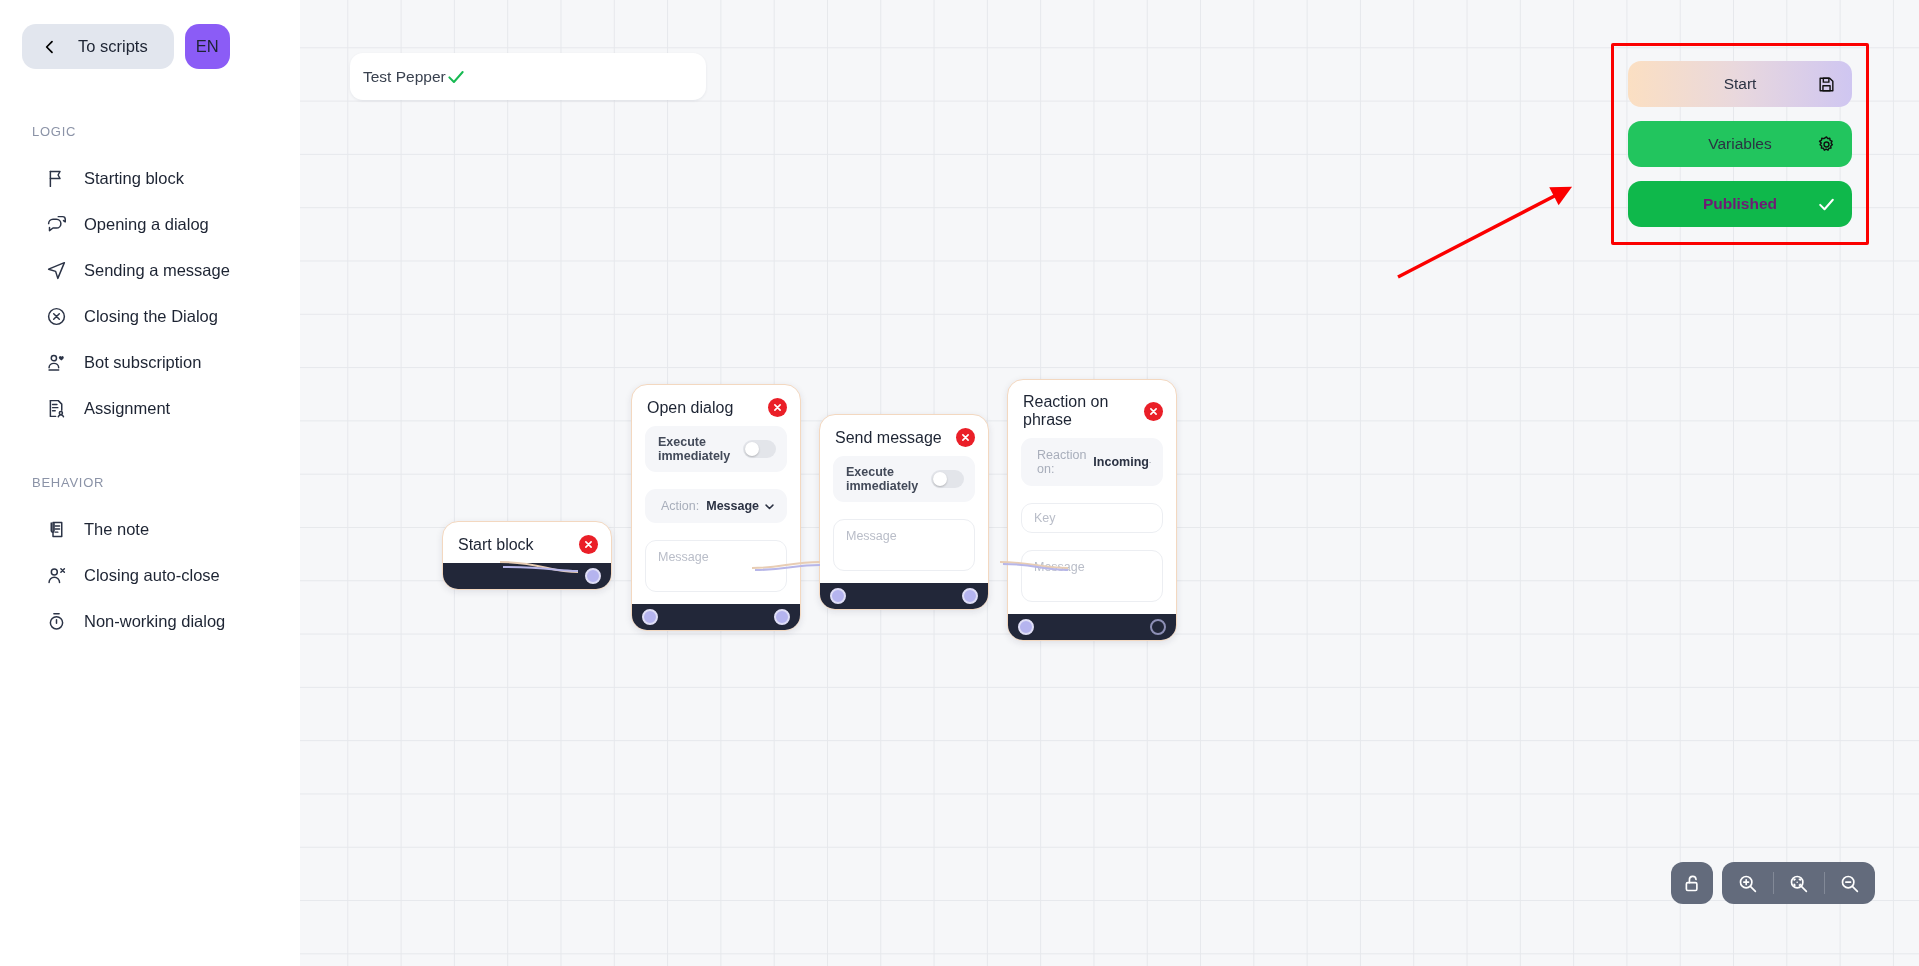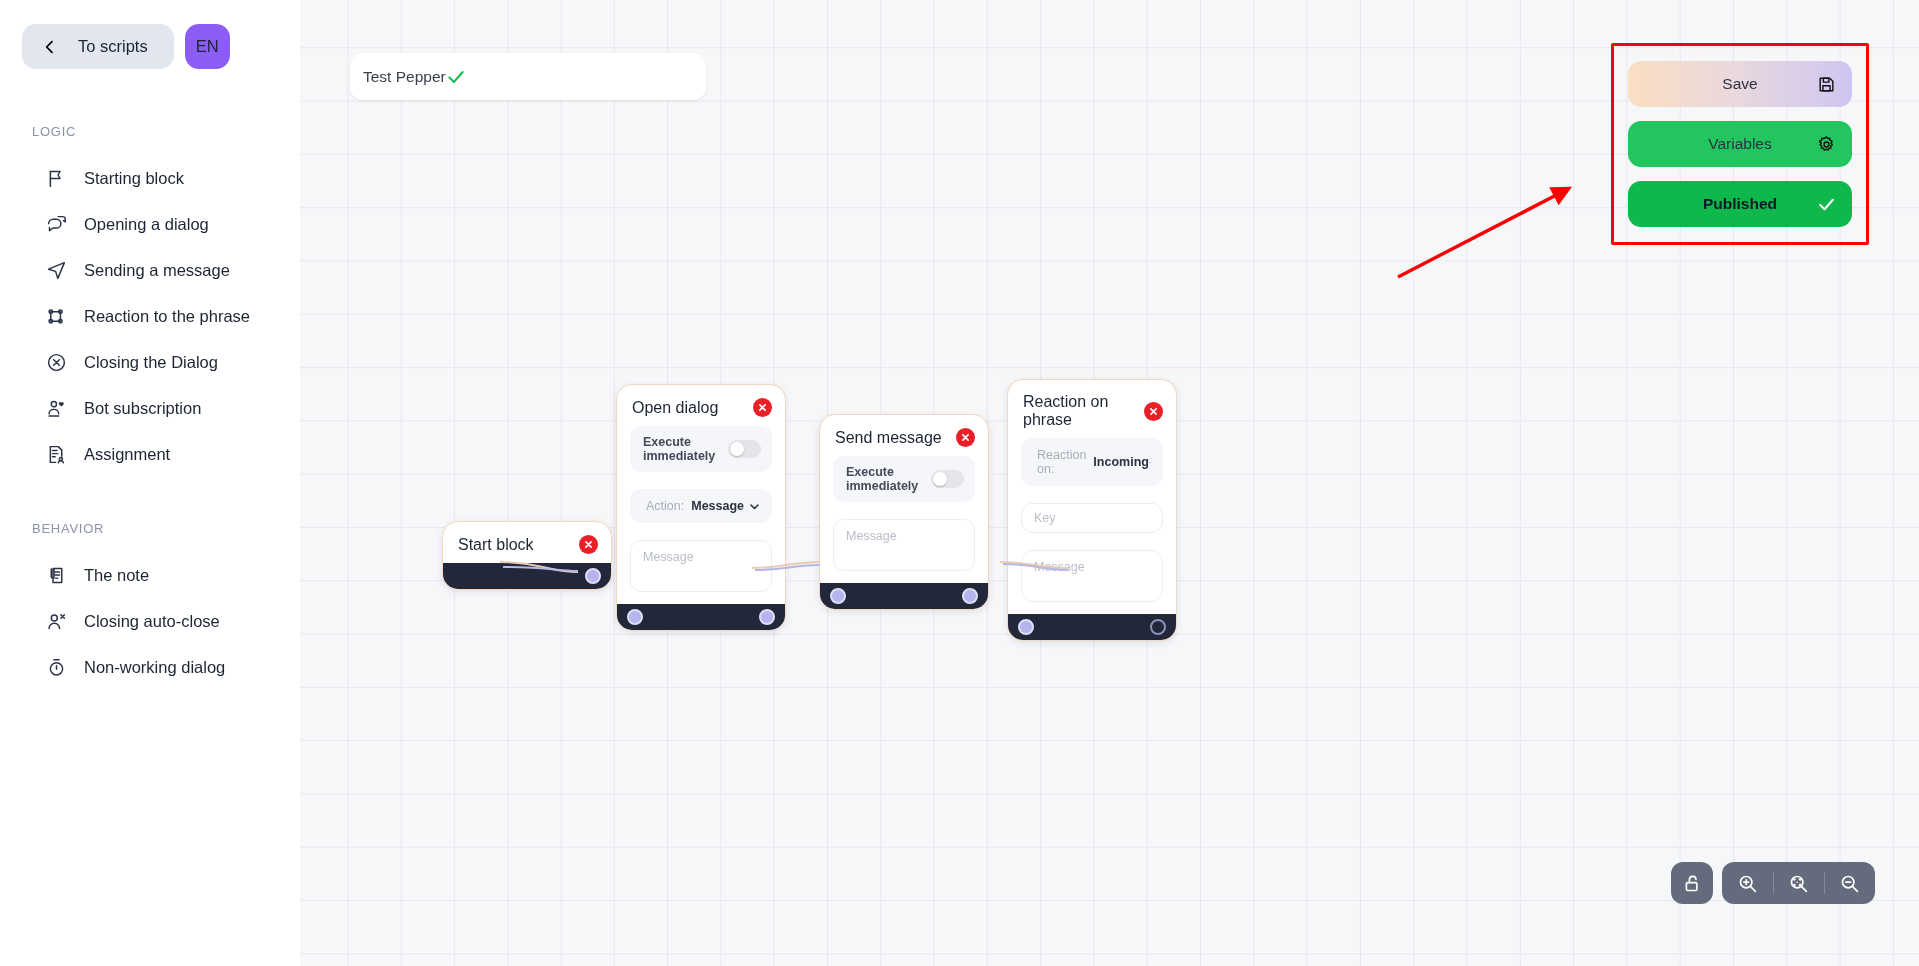--- a/index.html
+++ b/index.html
@@ -169,21 +169,21 @@
     height: 46px; border-radius: 13px;
     display: flex; align-items: center; justify-content: center;
     position: relative; cursor: pointer;
     font-size: 15.5px;
   }
   #btn-save {
     background: linear-gradient(90deg, #fbdfc2 0%, #e9d8dd 48%, #cfc6f1 100%);
     color: #2b3243;
   }
   #btn-variables { background: #22c55e; color: #2b3243; }
-  #btn-published { background: #0fb84b; color: #0f172a; font-weight: bold; }
+  #btn-published { background: #0fb84b; color: #701a75; font-weight: bold; }
   .act-btn .ic { position: absolute; right: 16px; width: 19px; height: 19px; display: block; }
 
   
   #ctrl-bar {
     position: absolute; right: 44px; bottom: 62px;
     display: flex; align-items: center; gap: 9px; z-index: 20;
   }
   .ctrl-lock {
     width: 42px; height: 42px; border-radius: 12px;
     background: #636b7c; display: flex; align-items: center; justify-content: center;
@@ -243,30 +243,20 @@
         <span class="txt">Opening a dialog</span>
       </div>
 
       <div class="nav-item">
         <svg class="ico" viewBox="0 0 24 24" fill="none" stroke="currentColor" stroke-width="1.7" stroke-linecap="round" stroke-linejoin="round">
           <path d="M21 3L3 10.5l8 2.5 2.5 8z"></path>
         </svg>
         <span class="txt">Sending a message</span>
       </div>
 
-      <div class="nav-item">
-        <svg class="ico" viewBox="0 0 24 24" fill="none" stroke="currentColor" stroke-width="1.7" stroke-linecap="round" stroke-linejoin="round">
-          <path d="M5.5 6.5h11v11h-11z"></path>
-          <circle cx="5.5" cy="6.5" r="2"></circle>
-            <circle cx="16.5" cy="6.5" r="2"></circle>
-          <circle cx="5.5" cy="17.5" r="2"></circle>
-            <circle cx="16.5" cy="17.5" r="2"></circle>
-        </svg>
-        <span class="txt">Reaction to the phrase</span>
-      </div>
 
       <div class="nav-item">
         <svg class="ico" viewBox="0 0 24 24" fill="none" stroke="currentColor" stroke-width="1.7" stroke-linecap="round" stroke-linejoin="round">
           <circle cx="12" cy="12" r="9"></circle>
             <path d="M8.8 8.8l6.4 6.4M15.2 8.8l-6.4 6.4"></path>
         </svg>
         <span class="txt">Closing the Dialog</span>
       </div>
 
       <div class="nav-item">
@@ -348,21 +338,21 @@
           <svg viewBox="0 0 12 12" fill="none" stroke="currentColor" stroke-width="2.2" stroke-linecap="round">
               <path d="M2.5 2.5l7 7M9.5 2.5l-7 7"></path>
             </svg>
         </span>
       </div>
       <div class="node-foot">
         <span class="port right"></span>
       </div>
     </div>
 
-    <div class="node" id="n-open" style="left:316px; top:384px; width:170px;">
+    <div class="node" id="n-open" style="left:331px; top:384px; width:170px;">
       <div class="node-head">
         <span class="node-title">Open dialog</span>
         <span class="close-dot">
           <svg viewBox="0 0 12 12" fill="none" stroke="currentColor" stroke-width="2.2" stroke-linecap="round">
               <path d="M2.5 2.5l7 7M9.5 2.5l-7 7"></path>
             </svg>
         </span>
       </div>
       <div class="node-body">
         <div class="row-toggle">
@@ -438,21 +428,21 @@
     <defs>
       <marker id="ah" markerWidth="7" markerHeight="7" refX="4.5" refY="3.5" orient="auto">
         <path d="M0.5 0.5 L6.5 3.5 L0.5 6.5 Z" fill="#fb0000"></path>
       </marker>
     </defs>
     <line x1="1098" y1="277" x2="1266" y2="190" stroke="#fb0000" stroke-width="3.4" marker-end="url(#ah)"></line>
   </svg>
 
   <div id="action-panel">
     <div class="act-btn" id="btn-save">
-      <span>Save</span>
+      <span>Start</span>
       <svg class="ic" viewBox="0 0 24 24" fill="none" stroke="#111" stroke-width="1.8" stroke-linecap="round" stroke-linejoin="round">
         <path d="M4 4h12l4 4v12H4z"></path>
           <path d="M8 4h7v5H8z"></path>
           <path d="M7.5 13.5h9V20h-9z"></path>
       </svg>
     </div>
 
     <div class="act-btn" id="btn-variables">
       <span>Variables</span>
       <svg class="ic" viewBox="0 0 24 24" fill="none" stroke="#111" stroke-width="1.8" stroke-linecap="round" stroke-linejoin="round">

